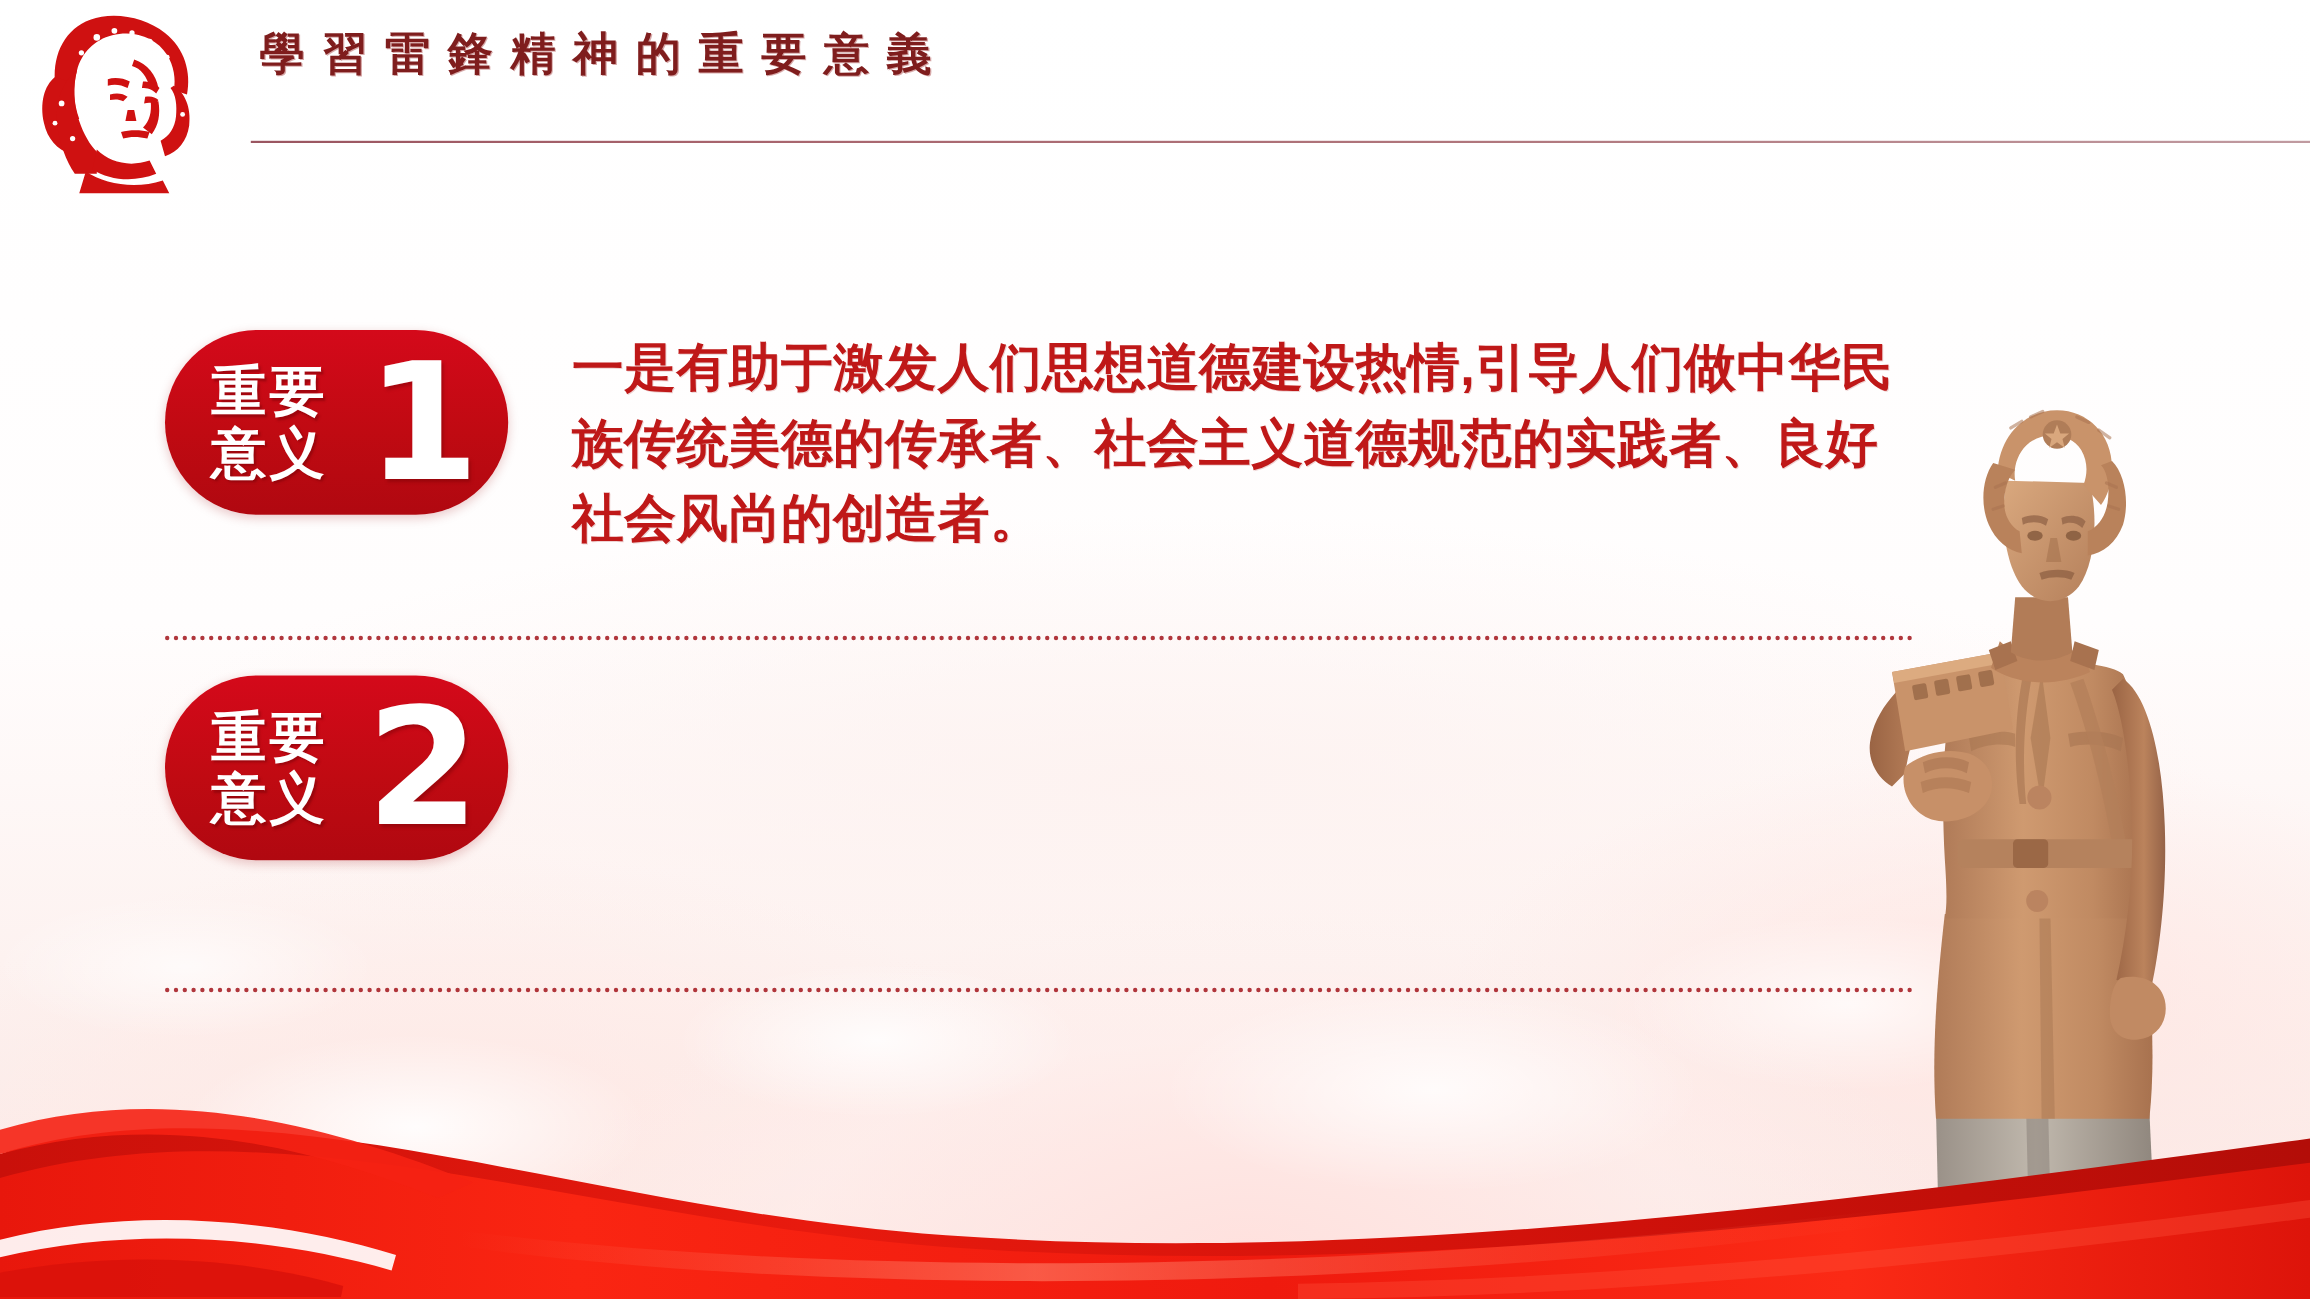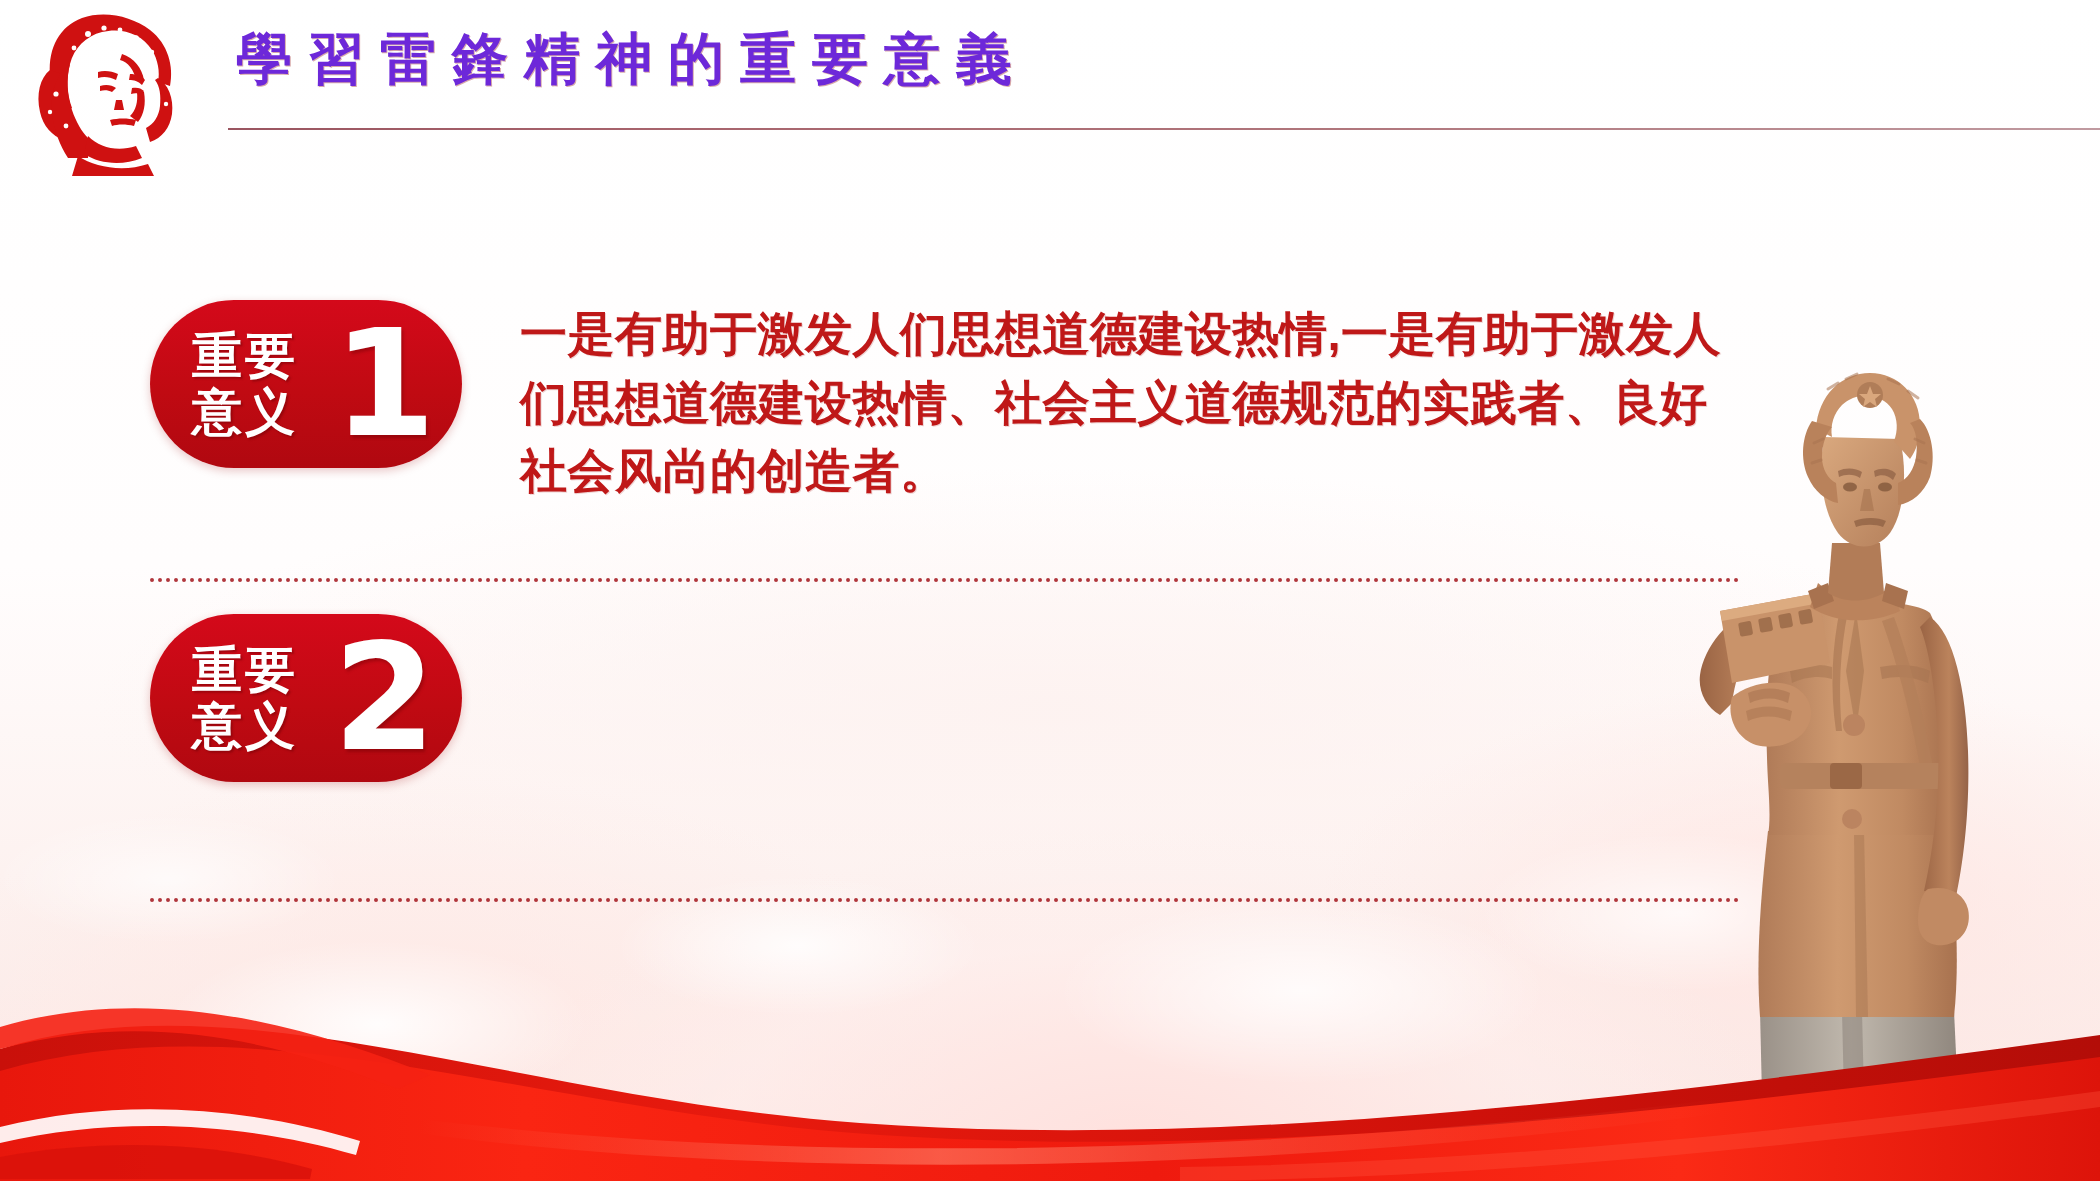--- a/index.html
+++ b/index.html
@@ -39,24 +39,24 @@
 
   
   .header{position:absolute;left:0;top:0;width:2100px;height:185px;}
   .logo-portrait{
     position:absolute;left:26px;top:8px;width:150px;height:168px;
   }
   .logo-portrait svg{display:block;width:150px;height:168px;}
   .header-title{
     position:absolute;left:236px;top:22px;
     font-family:"DejaVu Serif","Liberation Serif",serif;
-    font-size:56px;
+    font-size:41px;
     font-weight:700;
     letter-spacing:16px;
-    color:#6d28d9;
+    color:#7f1d1d;
     white-space:nowrap;
     text-shadow:1px 1px 0 rgba(140,10,10,.35);
   }
   .header-rule{
     position:absolute;left:228px;top:128px;width:1872px;height:2px;
     background:linear-gradient(90deg,#9a5560 0%,#a7636c 22%,#b0767c 60%,#c09aa0 100%);
   }
 
   
   .content{position:absolute;left:0;top:300px;width:2100px;}
@@ -193,21 +193,21 @@
 
     <div class="row one">
       <div class="badge">
         <div class="badge-words">
           <span>重要</span>
           <span>意义</span>
         </div>
         <div class="badge-num">1</div>
       </div>
       <div class="para">
-        <p>一是有助于激发人们思想道德建设热情,一是有助于激发人们思想道德建设热情、社会主义道德规范的实践者、良好社会风尚的创造者。</p>
+        <p>一是有助于激发人们思想道德建设热情,引导人们做中华民族传统美德的传承者、社会主义道德规范的实践者、良好社会风尚的创造者。</p>
       </div>
     </div>
 
     <div class="row two">
       <div class="badge">
         <div class="badge-words">
           <span>重要</span>
           <span>意义</span>
         </div>
         <div class="badge-num">2</div>

